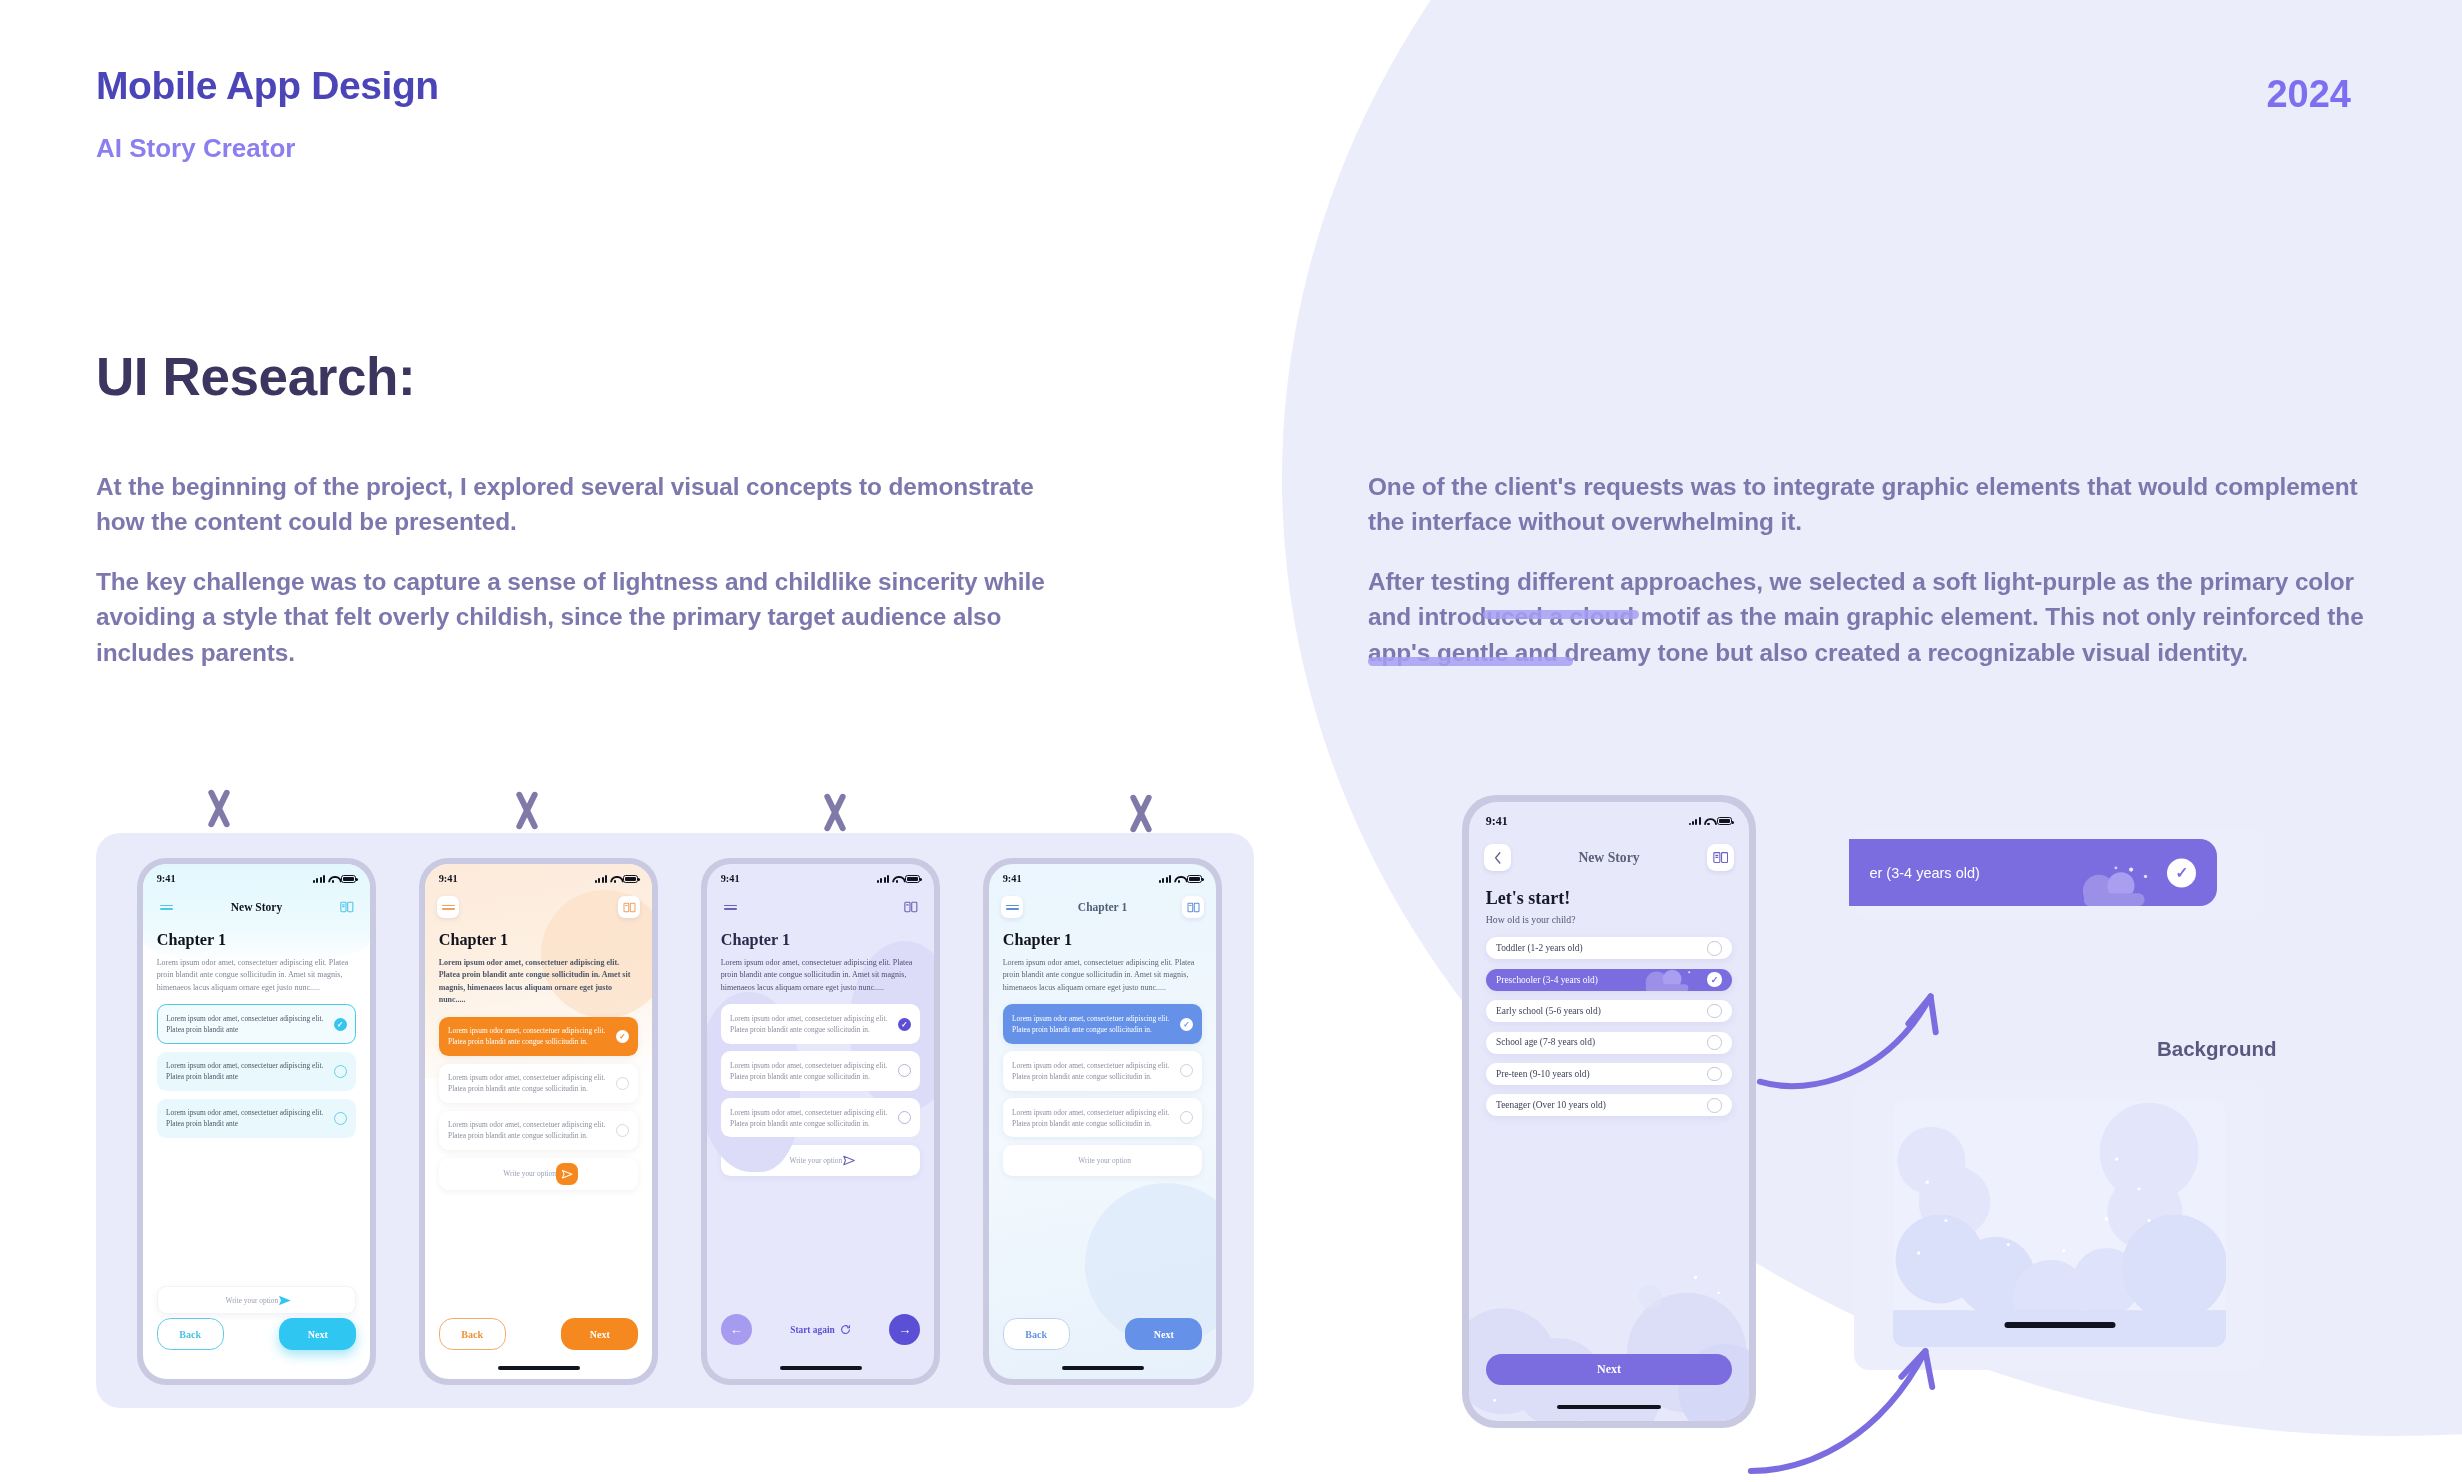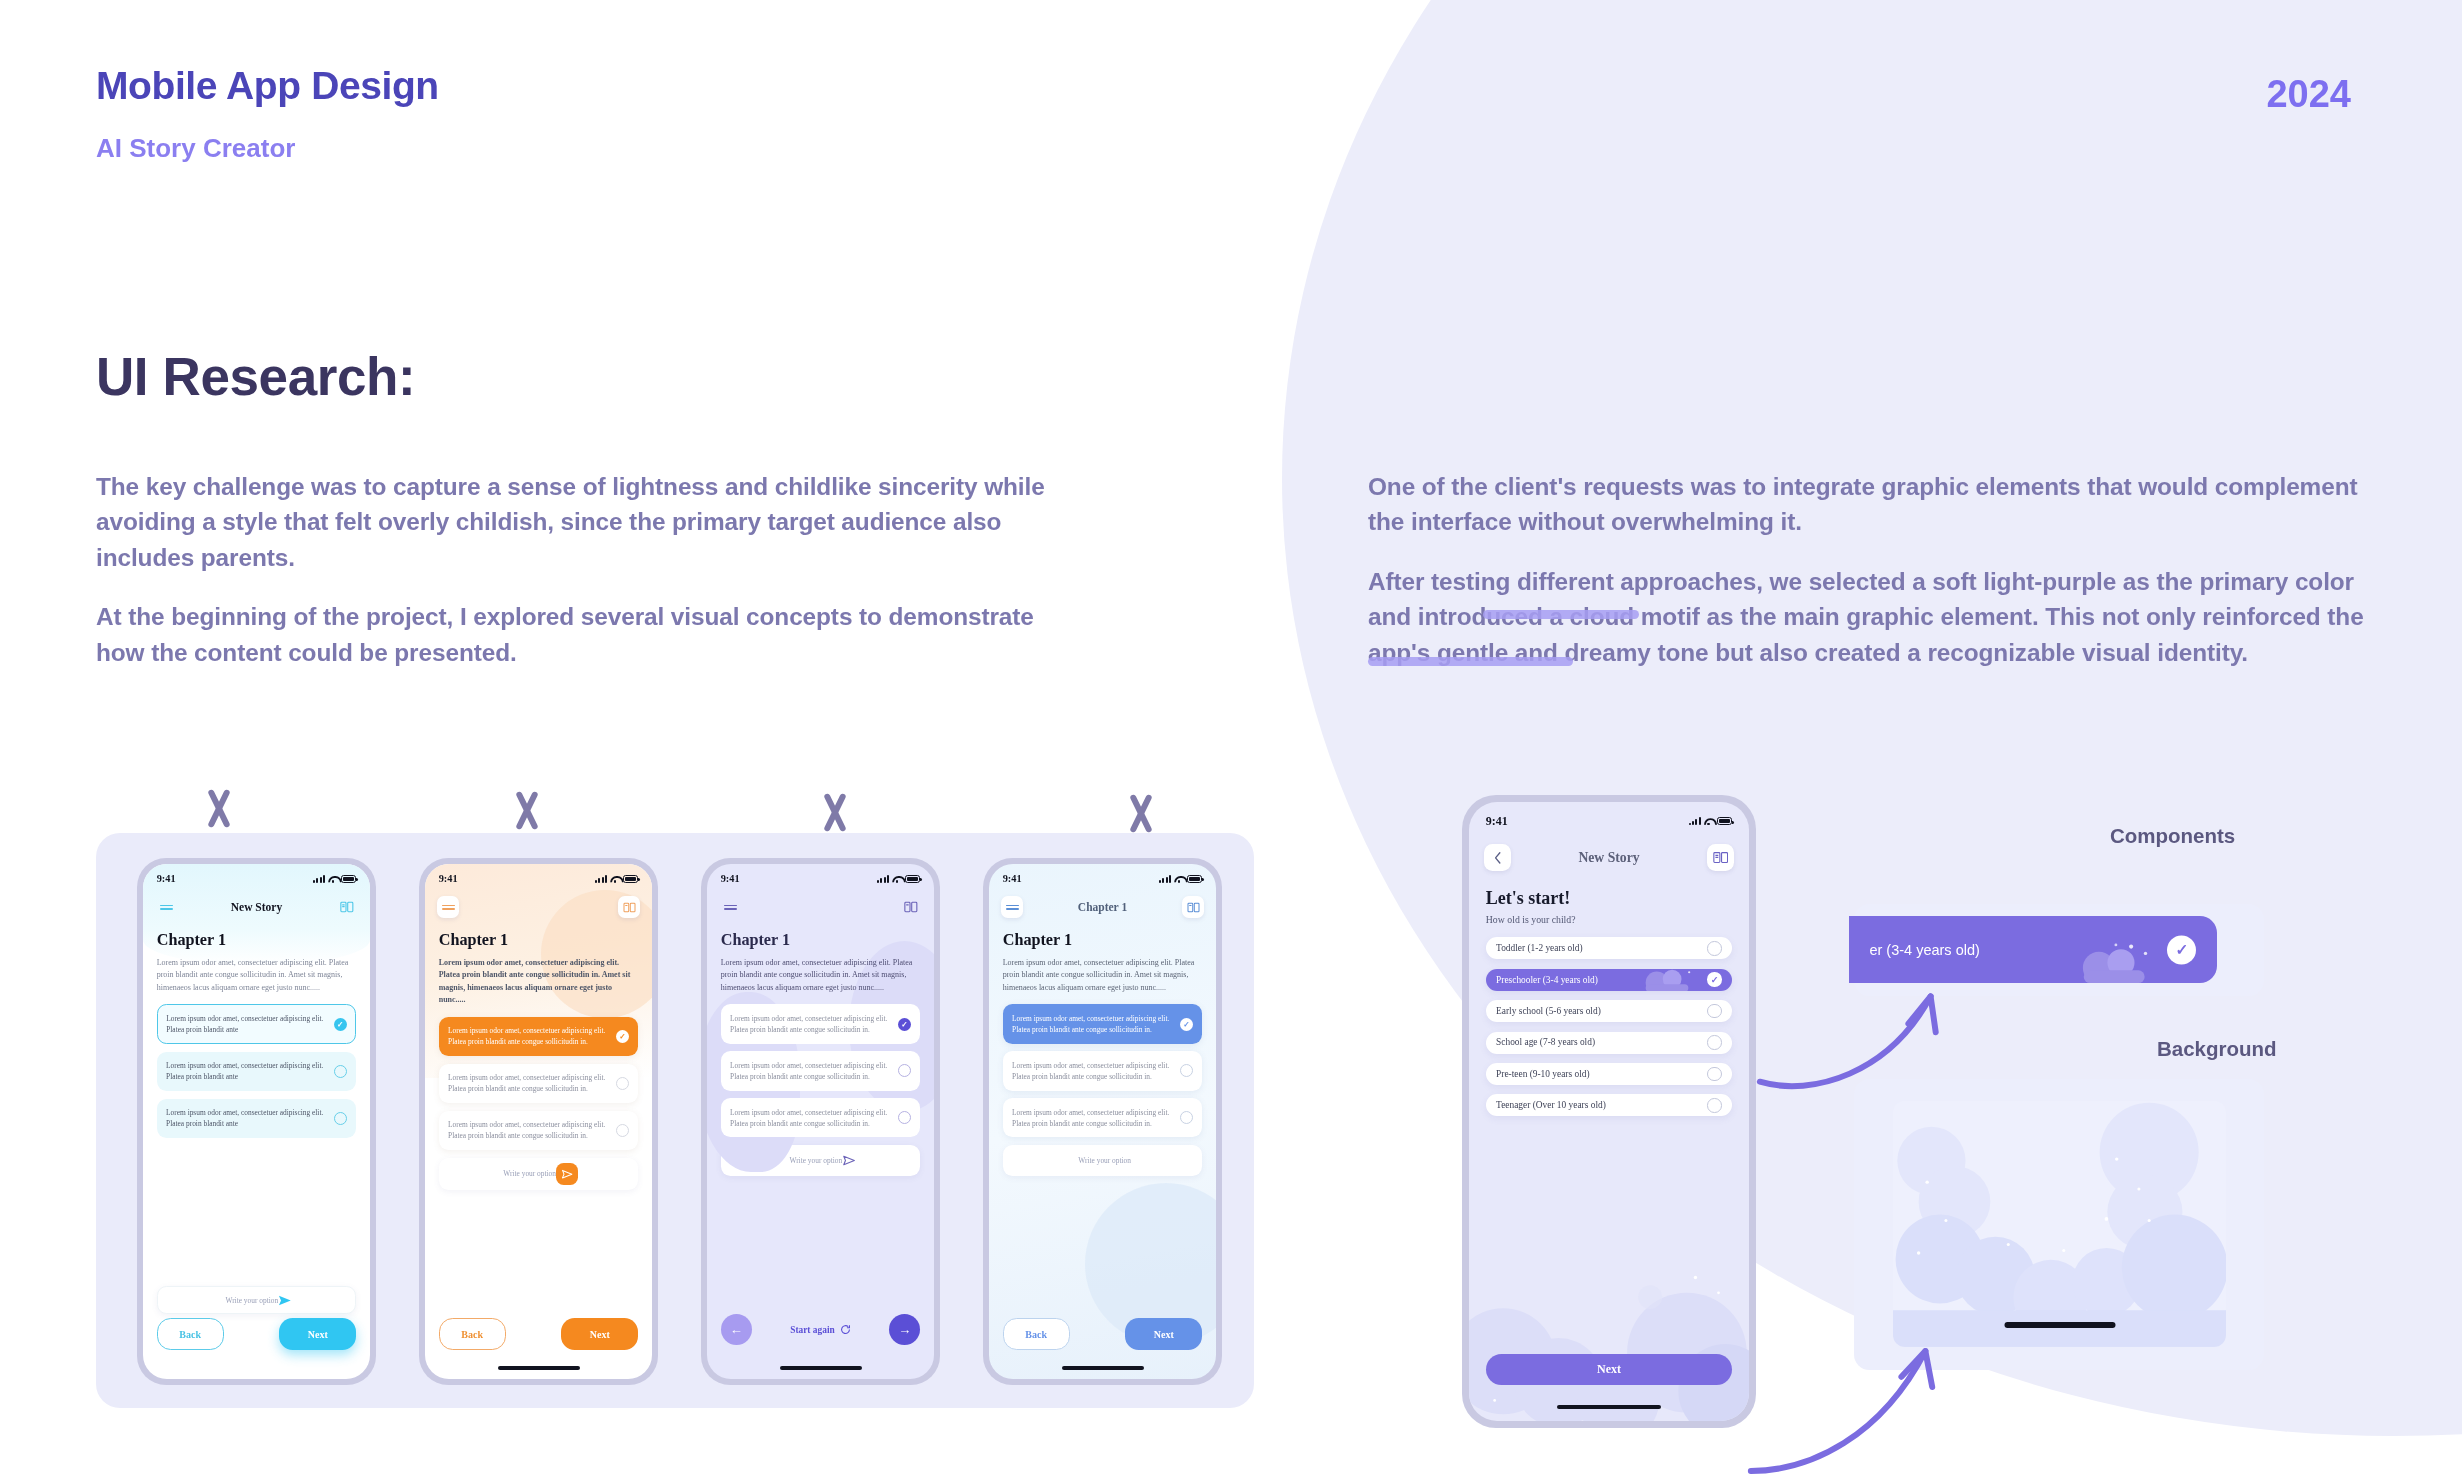--- a/index.html
+++ b/index.html
@@ -293,21 +293,21 @@
     display:flex; align-items:center; justify-content:center;
     font-size:12px; font-weight:700;
   }
   #pm .bg-clouds{ position:absolute; left:0; right:0; bottom:0; height:188px; pointer-events:none; }
 
   
   .callout-label{
     position:absolute; font-size:20.5px; font-weight:700; color:#5b5880;
   }
   .comp-card{
-    position:absolute; left:1854px; top:904px; width:410px; height:92px;
+    position:absolute; left:1854px; top:827px; width:410px; height:92px;
     background:#eceefc; border-radius:15.4px;
   }
   .comp-inner{
     position:absolute; left:-5.1px; top:12px; width:368px; height:67px;
     background:#7b6ce0; border-radius:0 17px 17px 0; overflow:hidden;
     display:flex; align-items:center;
   }
   .comp-inner .lbl{ font-size:14.5px; color:#fff; margin-left:20.5px; }
   .comp-check{
     position:absolute; right:20.5px; top:50%; transform:translateY(-50%);
@@ -336,22 +336,22 @@
 
 <div class="stage">
 
   <div class="hdr-title">Mobile App Design</div>
   <div class="hdr-sub">AI Story Creator</div>
   <div class="hdr-year">2024</div>
 
   <div class="h-research">UI Research:</div>
 
   <div class="col col-left">
+    <p>At the beginning of the project, I explored several visual concepts to demonstrate how the content could be presented.</p>
     <p>The key challenge was to capture a sense of lightness and childlike sincerity while avoiding a style that felt overly childish, since the primary target audience also includes parents.</p>
-    <p>At the beginning of the project, I explored several visual concepts to demonstrate how the content could be presented.</p>
   </div>
   <div class="col col-right">
     <p>One of the client's requests was to integrate graphic elements that would complement the interface without overwhelming it.</p>
     <p>After testing different approaches, we selected a soft light-purple as the primary color and introduced a cloud motif as the main graphic element. This not only reinforced the app's gentle and dreamy tone but also created a recognizable visual identity.</p>
   </div>
   <div class="squiggle sq1"></div>
   <div class="squiggle sq2"></div>
 
   <div class="xmark" style="left:198px;top:788px;"></div>
   <div class="xmark" style="left:506px;top:790px;"></div>

